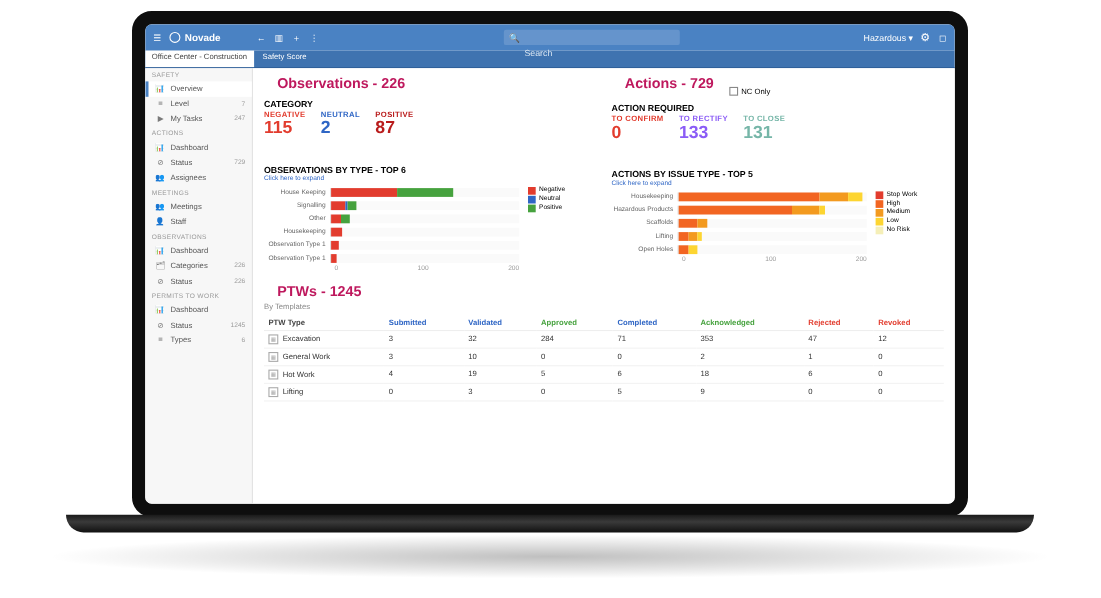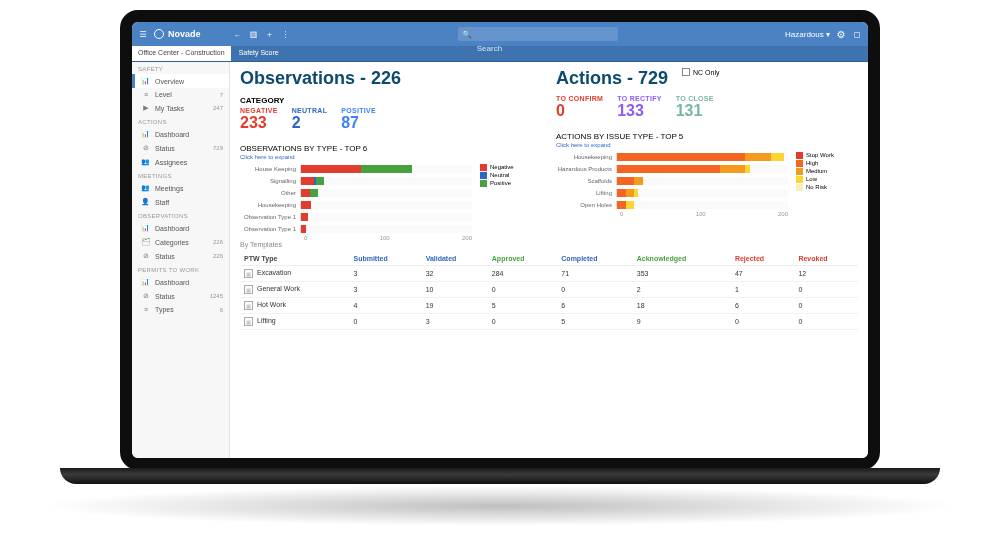--- a/index.html
+++ b/index.html
@@ -47,35 +47,35 @@
     overflow: hidden; }
   .sidebar .grp { padding: 4px 6px 2px; color: #999; letter-spacing: 0.3px; font-size: 6px; }
   .sidebar .item { display: flex; align-items: center; gap: 4px; padding: 3px 6px; cursor: pointer; border-left: 3px solid transparent;}
   .sidebar .item.active { background: #fff; border-left-color: #4a82c3; }
   .sidebar .item .ic { width: 10px; text-align: center; color: #7a7a7a; }
   .sidebar .item .cnt { margin-left: auto; color: #999; font-size: 6px;}
 
   .main { flex: 1; overflow: auto; padding: 6px 10px; background: #fff; }
   .row { display: flex; gap: 14px; }
   .col { flex: 1; }
-  h2 { font-size: 18px; font-weight: bold; color: #0c4a6e; margin-bottom: 4px; }
+  h2 { font-size: 13px; font-weight: bold; color: #be185d; margin-bottom: 4px; margin-left: 12px; }
   .sub { font-size: 7px; color: #888; }
   .catlbl { font-size: 8px; font-weight: bold; color: #000; margin-top: 7px;}
   .stats { display: flex; gap: 14px; margin-top: 2px;}
   .stat .lb { font-size: 7px; font-weight: bold; letter-spacing: 0.3px; }
   .stat .vl { font-size: 16px; font-weight: bold; line-height: 1.1;}
   .c-red { color: #e23c2e; }
   .c-blue { color: #2f66c5; }
-  .c-green { color: #3b82f6; }
+  .c-green { color: #b91c1c; }
   .c-org { color: #8b5cf6; }
   .c-teal { color: #76b6a8; }
   .nc { font-size: 7px; display: flex; align-items: center; gap: 3px; }
   .nc .box { width: 8px; height: 8px; border: 1px solid #888; display: inline-block;}
 
-  .secttl { font-size: 8px; font-weight: normal; margin-top: 12px; }
+  .secttl { font-size: 8px; font-weight: bold; margin-top: 24px; }
   .expand { font-size: 6px; color: #2f66c5; cursor: pointer; margin-top: 1px; margin-bottom: 3px;}
 
   .chart { display: flex; gap: 8px; }
   .bars { flex: 1; }
   .barrow { display: flex; align-items: center; font-size: 6px; color: #666; height: 12px; }
   .barrow .bl { width: 60px; text-align: right; padding-right: 4px; }
   .barrow .bw { flex: 1; position: relative; height: 8px; background: #fafafa; border-left: 1px solid #ddd;}
   .seg { position: absolute; top: 0; bottom: 0; }
   .axis { display: flex; font-size: 6px; color: #999; padding-left: 64px; justify-content: space-between; }
   .legend { width: 62px; font-size: 6px; }
@@ -204,21 +204,21 @@
 
     <div class="main">
       <div class="row">
 
         <div class="col">
           <h2>Observations - 226</h2>
           <div class="catlbl">CATEGORY</div>
           <div class="stats" id="obs-stats">
               <div class="stat">
                 <div class="lb c-red">NEGATIVE</div>
-    <div class="vl c-red">233</div>
+    <div class="vl c-red">115</div>
               </div>
               <div class="stat">
                 <div class="lb c-blue">NEUTRAL</div>
     <div class="vl c-blue">2</div>
               </div>
               <div class="stat">
                 <div class="lb c-green">POSITIVE</div>
     <div class="vl c-green">87</div>
               </div>
             </div>
@@ -283,27 +283,28 @@
                 </div>
                 <div class="li">
                   <span class="sw" style="background:#46a23e"></span>
                   <span>Positive</span>
                 </div>
               </div>
           </div>
         </div>
 
         <div class="col">
-          <div style="display:flex;align-items:flex-start;gap:14px">
+          <div style="display:flex;align-items:flex-end;gap:14px">
             <h2>Actions - 729</h2>
             <label class="nc">
               <span class="box"></span>
               <span>NC Only</span>
             </label>
           </div>
+          <div class="catlbl">ACTION REQUIRED</div>
           <div class="stats" id="act-stats">
               <div class="stat">
                 <div class="lb c-red">TO CONFIRM</div>
     <div class="vl c-red">0</div>
               </div>
               <div class="stat">
                 <div class="lb c-org">TO RECTIFY</div>
     <div class="vl c-org">133</div>
               </div>
               <div class="stat">
@@ -379,20 +380,21 @@
                 <div class="li">
                   <span class="sw" style="background:#f5efb8"></span>
                   <span>No Risk</span>
                 </div>
               </div>
           </div>
         </div>
       </div>
 
       <div class="ptw">
+        <h2>PTWs - 1245</h2>
         <div class="sub">By Templates</div>
         <table>
           <thead>
               <tr id="ptw-head">
                 <th>PTW Type</th>
                 <th class="c-blue">Submitted</th>
                 <th class="c-blue">Validated</th>
                 <th class="c-green">Approved</th>
                 <th class="c-blue">Completed</th>
                 <th class="c-green">Acknowledged</th>

